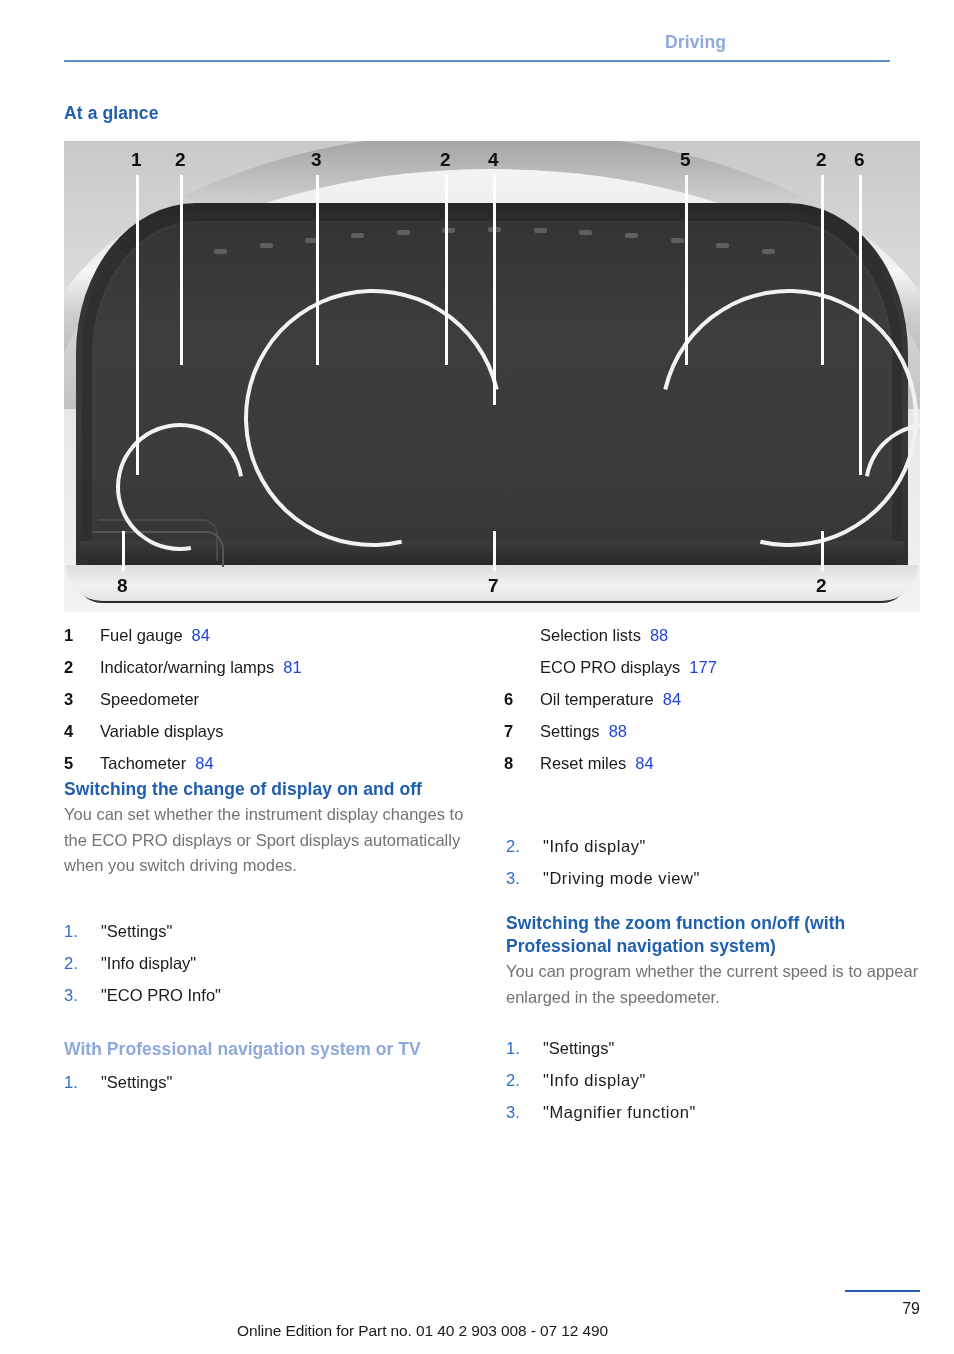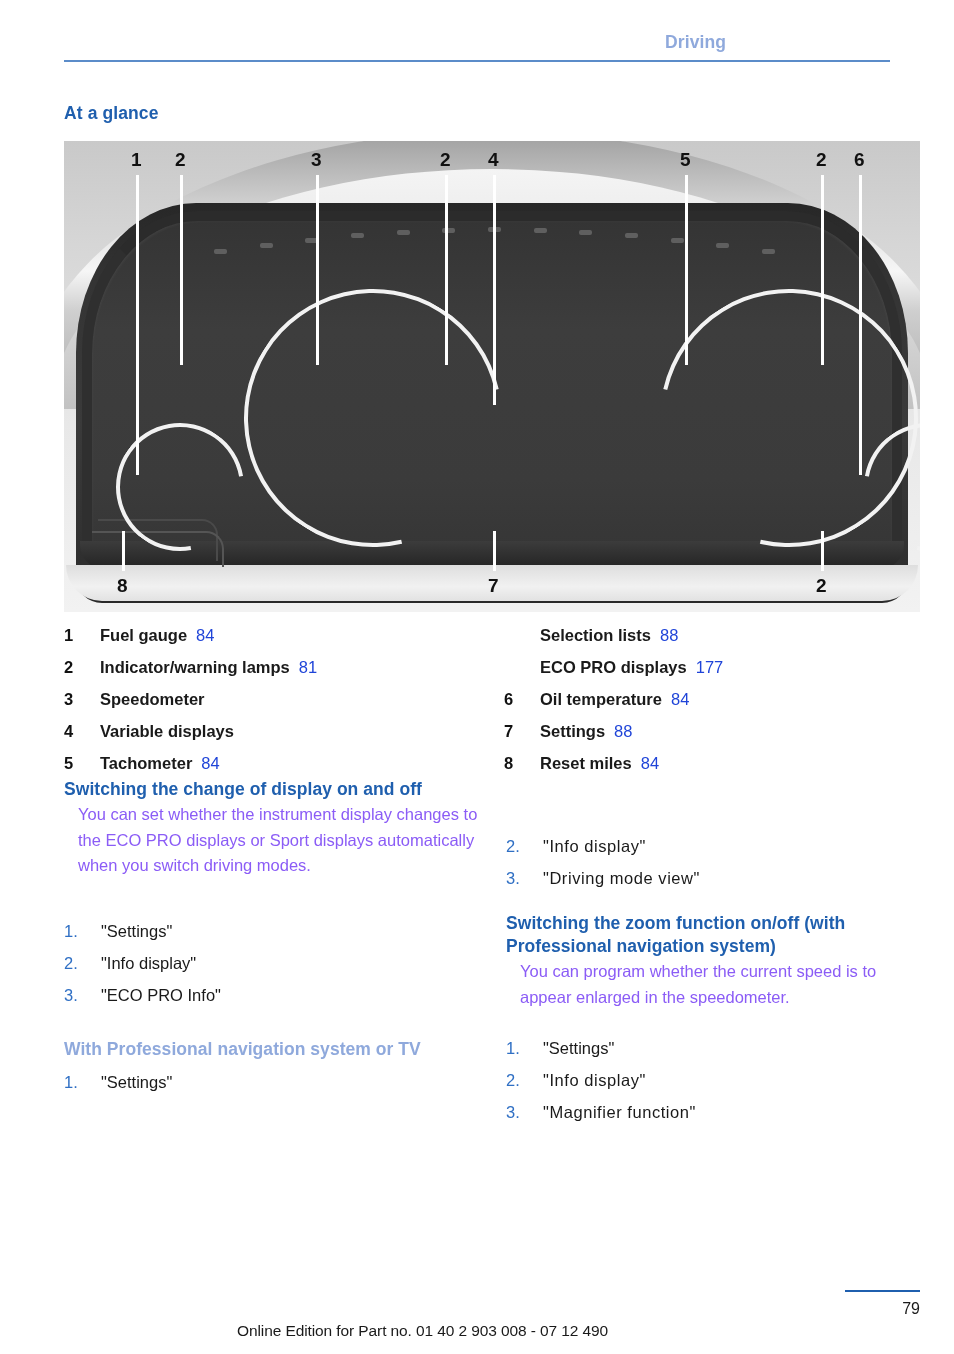--- a/index.html
+++ b/index.html
@@ -124,37 +124,37 @@
     font-family:"Liberation Sans", sans-serif;
   }
 
   
   .legend{ position:absolute; left:64px; top:626px; width:856px; }
   .legend-col{ position:absolute; top:0; width:430px; }
   .legend-col.left{ left:0; }
   .legend-col.right{ left:440px; }
   .legend-row{ display:flex; align-items:baseline; height:32px; font-size:16.5px; }
   .legend-idx{ width:36px; font-weight:bold; flex:none; color:#111; }
-  .legend-label{ color:#1a1a1a;font-weight:bold; }
+  .legend-label{ color:#1a1a1a; }
   .pg{ color:#1f44d8; margin-left:9px; }
 
   
   .col{ position:absolute; width:418px; }
   .col.left{ left:64px; top:778px; }
   .col.right{ left:506px; top:826px; }
 
   h3.sec{
     font-size:17.5px; font-weight:bold; color:#1f5fae;
     line-height:23px; letter-spacing:.05px; margin-bottom:1px;
   }
   h4.sub{
     font-size:17.5px; font-weight:bold; color:#8fa9dc;
     line-height:25px; letter-spacing:.05px;
   }
-  p.body{ font-size:16.5px; line-height:25.5px; color:#8b5cf6;margin-left:14px; }
+  p.body{ font-size:16.5px; line-height:25.5px; color:#737373; }
   ol.steps{ list-style:none; margin-top:4px; }
   ol.steps li{
     font-size:16.5px; line-height:32px; color:#1a1a1a;
     display:flex; align-items:baseline;
   }
   ol.steps li .n{ color:#2f6fc4; width:37px; flex:none; }
   .sp-wide{ letter-spacing:.55px; }
   .gap-s{ height:18px; }
   .gap-m{ height:26px; }
   .gap-l{ height:32px; }

